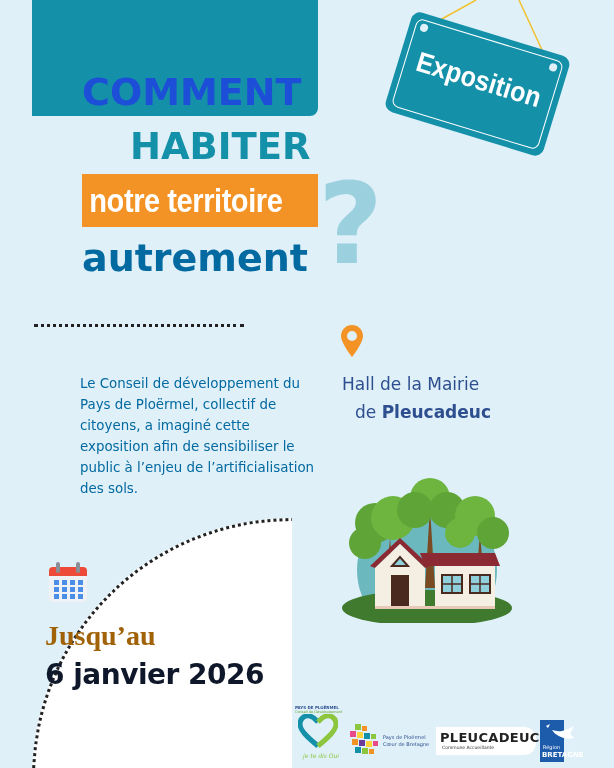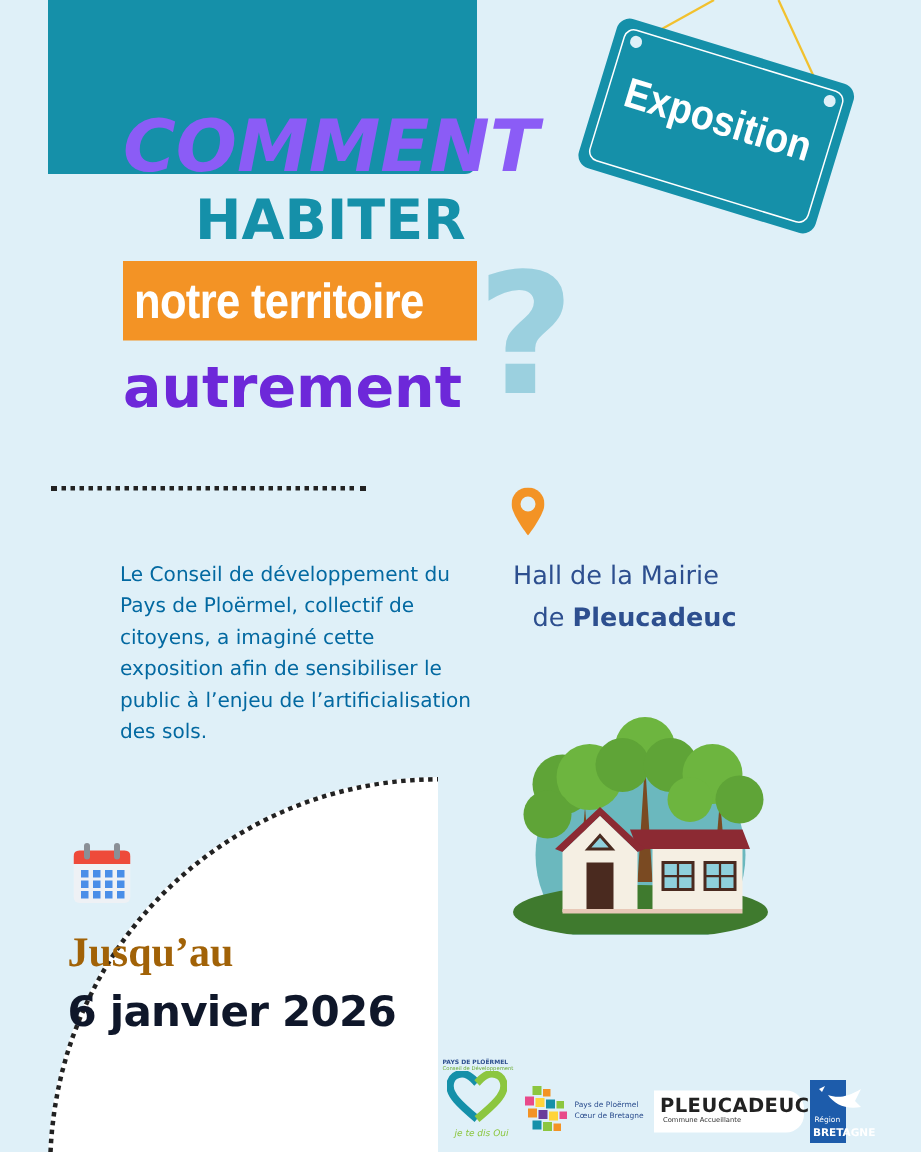--- a/index.html
+++ b/index.html
@@ -1,23 +1,23 @@
 <!DOCTYPE html>
 <html><head>
 <meta charset="utf-8">
 <style>
   html, body { margin:0; padding:0; }
   body { width:614px; height:768px; overflow:hidden; background:#dff0f8; position:relative; font-family:"DejaVu Sans", sans-serif; }
   .abs { position:absolute; }
   .title-box { left:32px; top:0; width:286px; height:116px; background:#1590a9; border-bottom-right-radius:8px; }
-  .t-comment { left:82px; top:70px; font-size:48px; font-weight:bold; color:#8b5cf6; letter-spacing:0px; font-family:"DejaVu Sans", sans-serif;font-style:italic; }
+  .t-comment { left:82px; top:70px; font-size:38px; font-weight:bold; color:#1d4ed8; letter-spacing:0px; font-family:"DejaVu Sans", sans-serif; }
   .t-habiter { left:82px; top:125px; font-size:37px; font-weight:bold; color:#1590a9; font-family:"DejaVu Sans", sans-serif;margin-left:48px; }
   .orange-box { left:82px; top:174px; width:236px; height:53px; background:#f39325; }
   .t-notre { left:82px; top:174px; width:236px; height:53px; line-height:53px; text-align:center; font-size:33px; font-weight:bold; color:#ffffff; font-family:"Liberation Sans", sans-serif; letter-spacing:-0.5px; transform:scaleX(0.88); transform-origin:left center; white-space:nowrap; }
-  .t-autrement { left:82px; top:236px; font-size:38px; font-weight:bold; color:#6d28d9; font-family:"DejaVu Sans", sans-serif; }
+  .t-autrement { left:82px; top:236px; font-size:38px; font-weight:bold; color:#0369a1; font-family:"DejaVu Sans", sans-serif; }
   .qmark { left:318px; top:168px; font-size:112px; font-weight:bold; color:#9bd0df; font-family:"DejaVu Sans", sans-serif; line-height:1; }
   .sign { left:395px; top:32px; width:165px; height:104px; transform:rotate(17deg); background:#1590a9; border-radius:9px; }
   .sign-inner { position:absolute; left:6px; top:6px; right:6px; bottom:6px; border:1.5px solid #ffffff; border-radius:7px; }
   .sign-hole { position:absolute; width:8px; height:8px; background:#dff0f8; border-radius:50%; }
   .sign-text { position:absolute; left:0; right:0; top:32px; text-align:center; font-size:28px; font-weight:bold; color:#ffffff; font-family:"Liberation Sans", sans-serif; transform:scaleX(0.9); }
   .dotted { left:34px; top:324px; width:210px; height:0; border-top:3px dotted #222; }
   .desc { left:80px; top:373px; width:240px; font-size:13.4px; line-height:21px; color:#0369a1; font-family:"DejaVu Sans", sans-serif; }
   .pin { left:341px; top:325px; }
   .loc1 { left:342px; top:374px; font-size:17px; color:#2d4f8f; font-family:"DejaVu Sans", sans-serif; }
   .loc2 { left:355px; top:402px; font-size:17px; color:#2d4f8f; font-family:"DejaVu Sans", sans-serif; }

